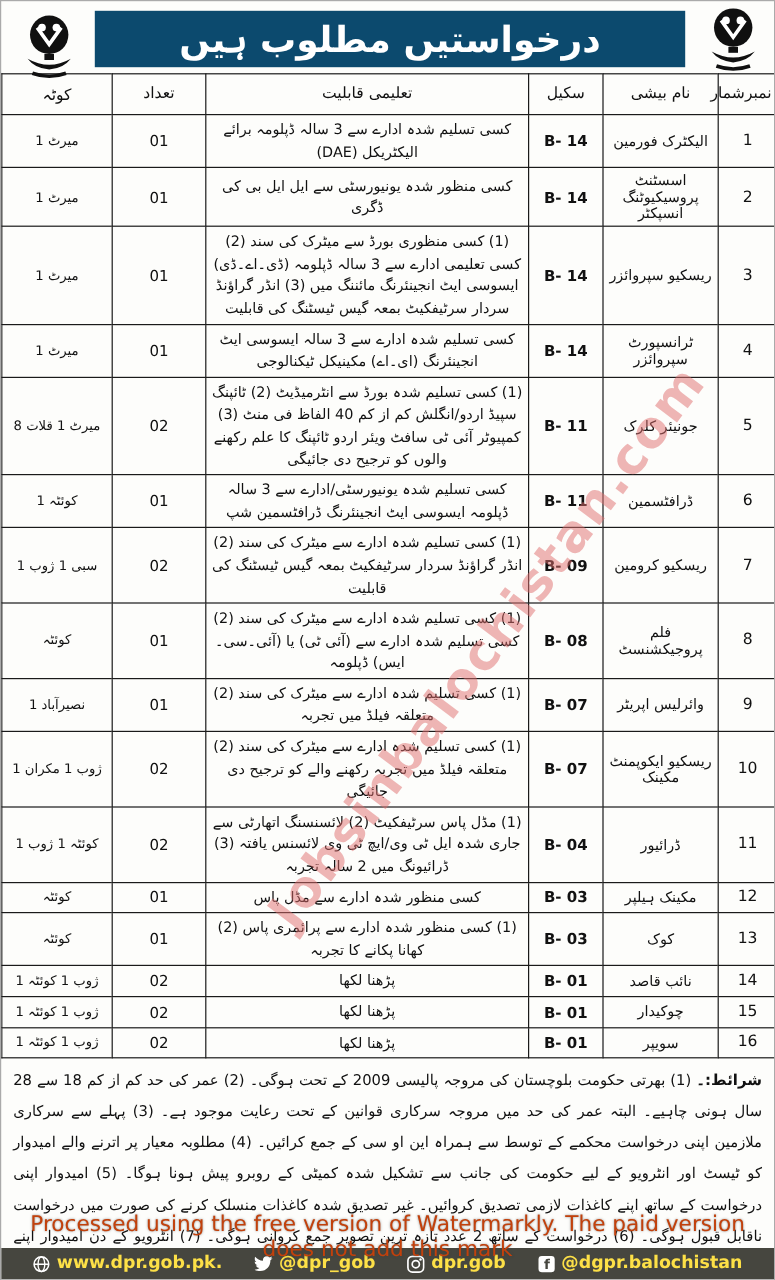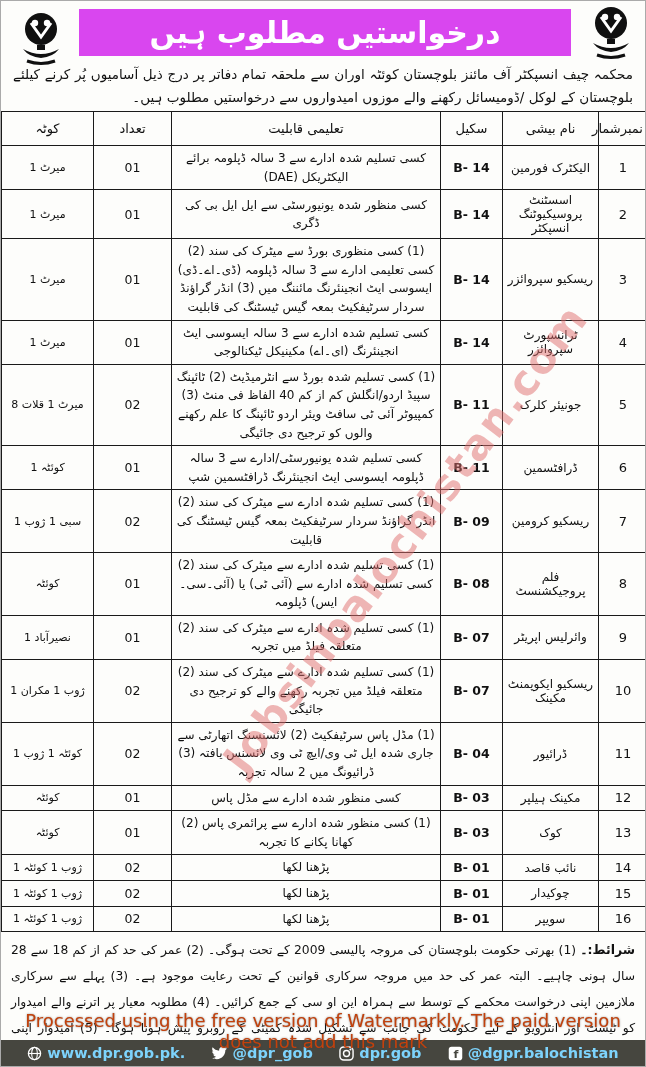--- a/index.html
+++ b/index.html
@@ -8,21 +8,21 @@
     position:relative; width:646px; height:1067px; margin:0 auto;
     background:#fdfdfb; overflow:hidden; border:1px solid #aaa; color:#111;
   }
   
   .header{ position:relative; height:60px; }
   .emblem{ position:absolute; width:52px; height:58px; }
   .emblem-left{ left:14px; top:8px; }
   .emblem-right{ right:8px; top:2px; }
   .title-bar{
     position:absolute; left:78px; top:8px; width:492px; height:47px;
-    background:#d946ef; color:#fff; display:flex; align-items:center; justify-content:center;
+    background:#0c4a6e; color:#fff; display:flex; align-items:center; justify-content:center;
   }
   .title-bar span{ font-size:30px; font-weight:bold; direction:rtl; }
   
   .intro{
     direction:rtl; text-align:justify; font-size:13.5px; line-height:23px;
     padding:2px 12px 2px 12px; font-weight:500;
   }
   
   table.jobs{
     width:100%; border-collapse:collapse; direction:rtl; table-layout:fixed;
@@ -40,21 +40,21 @@
   
   .conditions{
     direction:rtl; text-align:justify; font-size:12.3px; line-height:26px;
     padding:5px 10px 0 10px;
   }
   .conditions b{ font-size:12.5px; }
   
   .footer{
     position:absolute; left:0; bottom:0; width:100%; height:26px;
     background:#46463f; display:flex; align-items:center; justify-content:space-evenly;
-    color:#7dd3fc; z-index:3;
+    color:#fde047; z-index:3;
   }
   .f-item{ display:flex; align-items:center; gap:5px; font-size:14.5px; font-weight:bold; }
   .wm-line{
     position:absolute; left:0; bottom:14px; width:100%; text-align:center;
     font-size:18px; color:#c2410c; z-index:4; text-shadow:0 0 2px rgba(60,60,60,.6);
   }
   
   .diag-wm{
     position:absolute; left:232px; top:742px; width:720px; z-index:5;
     transform:rotate(-53deg); transform-origin:0 50%;
@@ -88,21 +88,20 @@
         <path d="M8 40 Q26 50 44 40 Q38 48 26 49 Q14 48 8 40 Z" fill="#101010"></path>
         <rect x="22" y="36" width="8" height="5" fill="#101010"></rect>
         <path d="M12 52 Q26 57 40 52" stroke="#101010" stroke-width="3" fill="none"></path>
       </svg>
     </span>
     <div class="title-bar">
       <span>درخواستیں مطلوب ہیں</span>
     </div>
   </div>
 
-  <div class="intro">محکمہ چیف انسپکٹر آف مائنز بلوچستان کوئٹہ اوران سے ملحقہ تمام دفاتر پر درج ذیل آسامیوں پُر کرنے کیلئے بلوچستان کے لوکل /ڈومیسائل رکھنے والے موزوں امیدواروں سے درخواستیں مطلوب ہیں۔</div>
 
   <table class="jobs">
     <colgroup>
       <col style="width:49px">
         <col style="width:96px">
         <col style="width:62px">
       <col style="width:269px">
         <col style="width:78px">
         <col style="width:92px">
     </colgroup>

